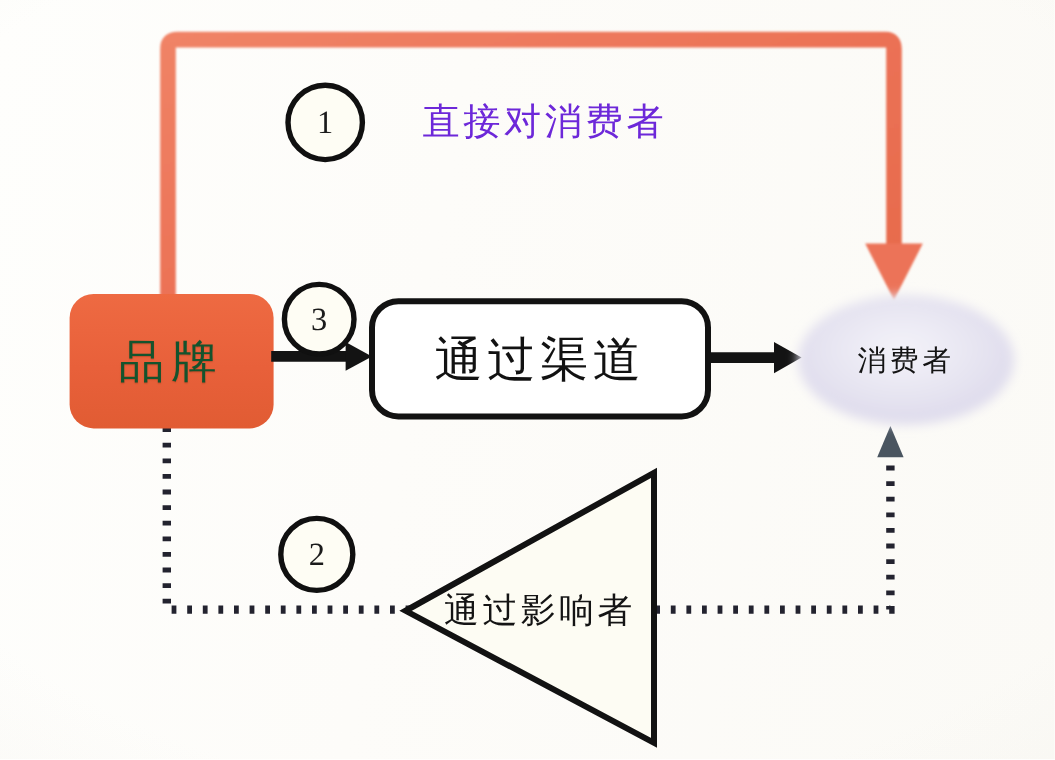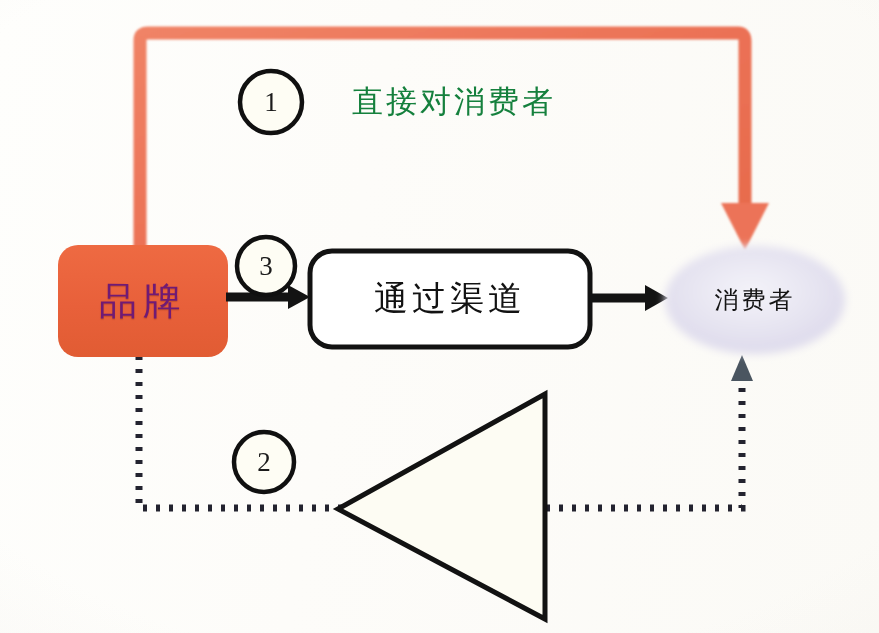--- a/index.html
+++ b/index.html
@@ -35,43 +35,43 @@
     position: absolute;
     display: flex;
     align-items: center;
     justify-content: center;
     text-align: center;
     white-space: nowrap;
     pointer-events: none;
   }
   .brand-label {
     font-size: 38px;
-    color: #701a75;
+    color: #14532d;
     letter-spacing: 6px;
     text-shadow: 0 1px 1px rgba(120,40,15,0.35);
   }
   .channel-label {
-    font-size: 34px;
+    font-size: 40px;
     color: #121212;
     letter-spacing: 4px;
     text-align: right;
   }
   .consumer-label {
     font-size: 24px;
     color: #141414;
     letter-spacing: 3px;
   }
   .influencer-label {
     font-size: 29px;
     color: #141414;
     letter-spacing: 3px;
   }
   .direct-label {
     font-size: 31px;
-    color: #15803d;
+    color: #6d28d9;
     letter-spacing: 3px;
   }
   .step-num {
     position: absolute;
     display: flex;
     align-items: center;
     justify-content: center;
     font-size: 27px;
     color: #1b1b1b;
     font-family: "Liberation Serif", "DejaVu Serif", serif;
@@ -150,20 +150,21 @@
     <circle cx="266" cy="266" r="29" fill="#FEFDF4" stroke="#101010" stroke-width="4.5"></circle>
     <circle cx="264" cy="462" r="30" fill="#FEFDF4" stroke="#101010" stroke-width="4.5"></circle>
   </svg>
 
   <div class="node-label brand-label" style="left:58px; top:245px; width:170px; height:112px;">品牌</div>
 
   <div class="node-label channel-label" style="left:310px; top:251px; width:280px; height:96px;">通过渠道</div>
 
   <div class="node-label consumer-label" style="left:665px; top:246px; width:180px; height:108px;">消费者</div>
 
+  <div class="node-label influencer-label" style="left:350px; top:482px; width:200px; height:54px;">通过影响者</div>
 
   <div class="node-label direct-label" style="left:352px; top:78px; width:220px; height:48px; justify-content:flex-start;">直接对消费者</div>
 
   <div class="step-num" style="left:241px; top:72px; width:60px; height:60px;">1</div>
 
   <div class="step-num" style="left:237px; top:237px; width:58px; height:58px;">3</div>
 
   <div class="step-num" style="left:234px; top:432px; width:60px; height:60px;">2</div>
 
 </div>

